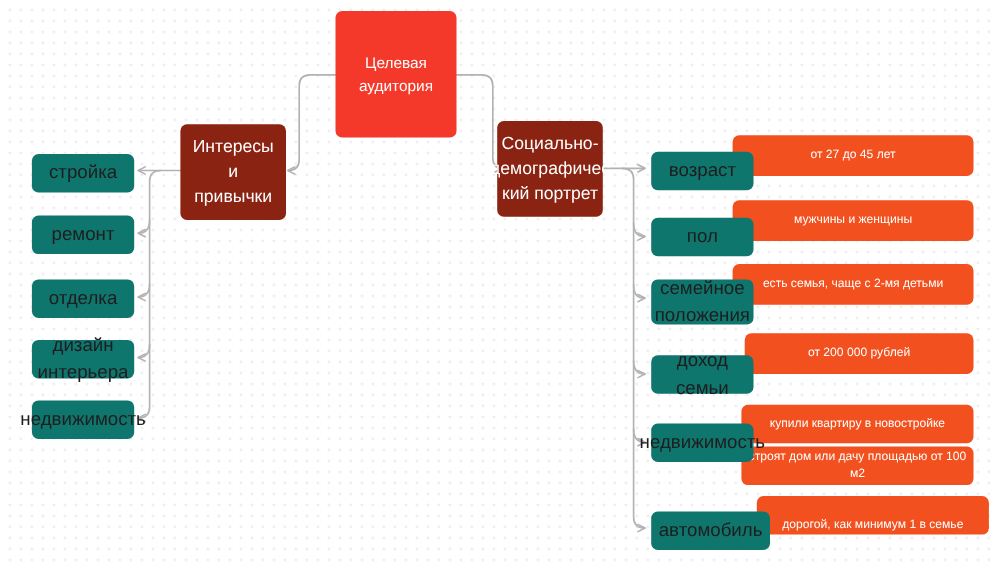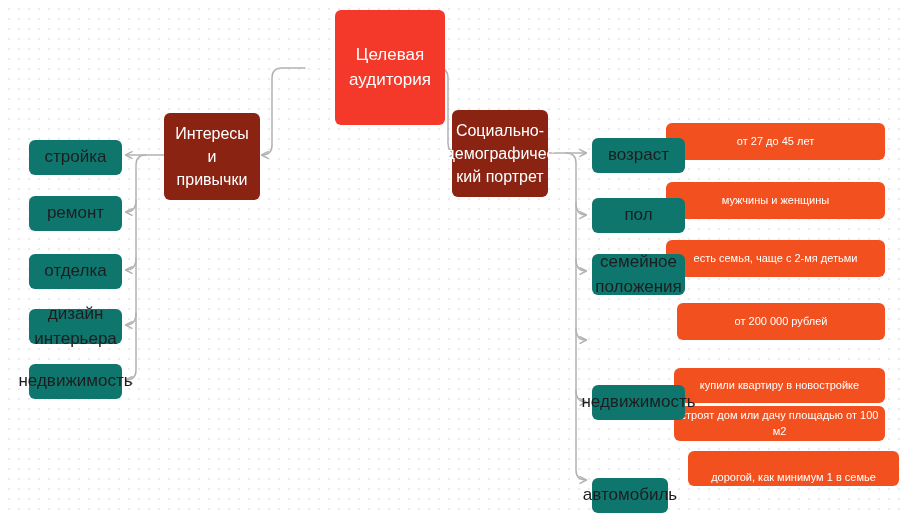--- a/index.html
+++ b/index.html
@@ -11,21 +11,21 @@
     background-size:10px 10px;
     background-position:4px 4px;
   }
   #canvas{position:relative;width:900px;height:516px;}
   #wires{position:absolute;left:0;top:0;width:900px;height:516px;pointer-events:none;}
 
   .node{position:absolute;box-sizing:border-box;display:flex;align-items:center;
         justify-content:center;text-align:center;border-radius:5px;
         line-height:1.45;}
 
-  .root{background:#f4392a;color:#ffffff;font-size:17px;border-radius:6px;margin-left:30px;}
+  .root{background:#f4392a;color:#ffffff;font-size:14px;border-radius:6px;}
   .branch{background:#8b2313;color:#ffffff;font-size:16px;border-radius:6px;}
   .tag{background:#0f766e;color:#1d1d1f;font-size:17px;border-radius:6px;}
   .detail{background:#f2501e;color:#ffffff;font-size:11px;border-radius:6px;}
 
   .node span{display:block;padding:0 6px;}
 </style>
 </head>
 <body>
 
 <div id="canvas">
@@ -123,20 +123,23 @@
   </div>
   <div class="node tag" style="left:592px;top:198px;width:93px;height:35px;">
     <span>пол</span>
   </div>
   <div class="node tag" style="left:592px;top:254px;width:93px;height:41px;">
     <div>
       <span>семейное</span>
       <span>положения</span>
     </div>
   </div>
+  <div class="node tag" style="left:592px;top:323px;width:93px;height:35px;">
+    <span>доход семьи</span>
+  </div>
   <div class="node tag" style="left:592px;top:385px;width:93px;height:35px;">
     <span>недвижимость</span>
   </div>
-  <div class="node tag" style="left:592px;top:465px;width:76px;height:35px;margin-top:13px;">
+  <div class="node tag" style="left:592px;top:465px;width:108px;height:35px;">
     <span>автомобиль</span>
   </div>
 
 </div>
 
 </body></html>

